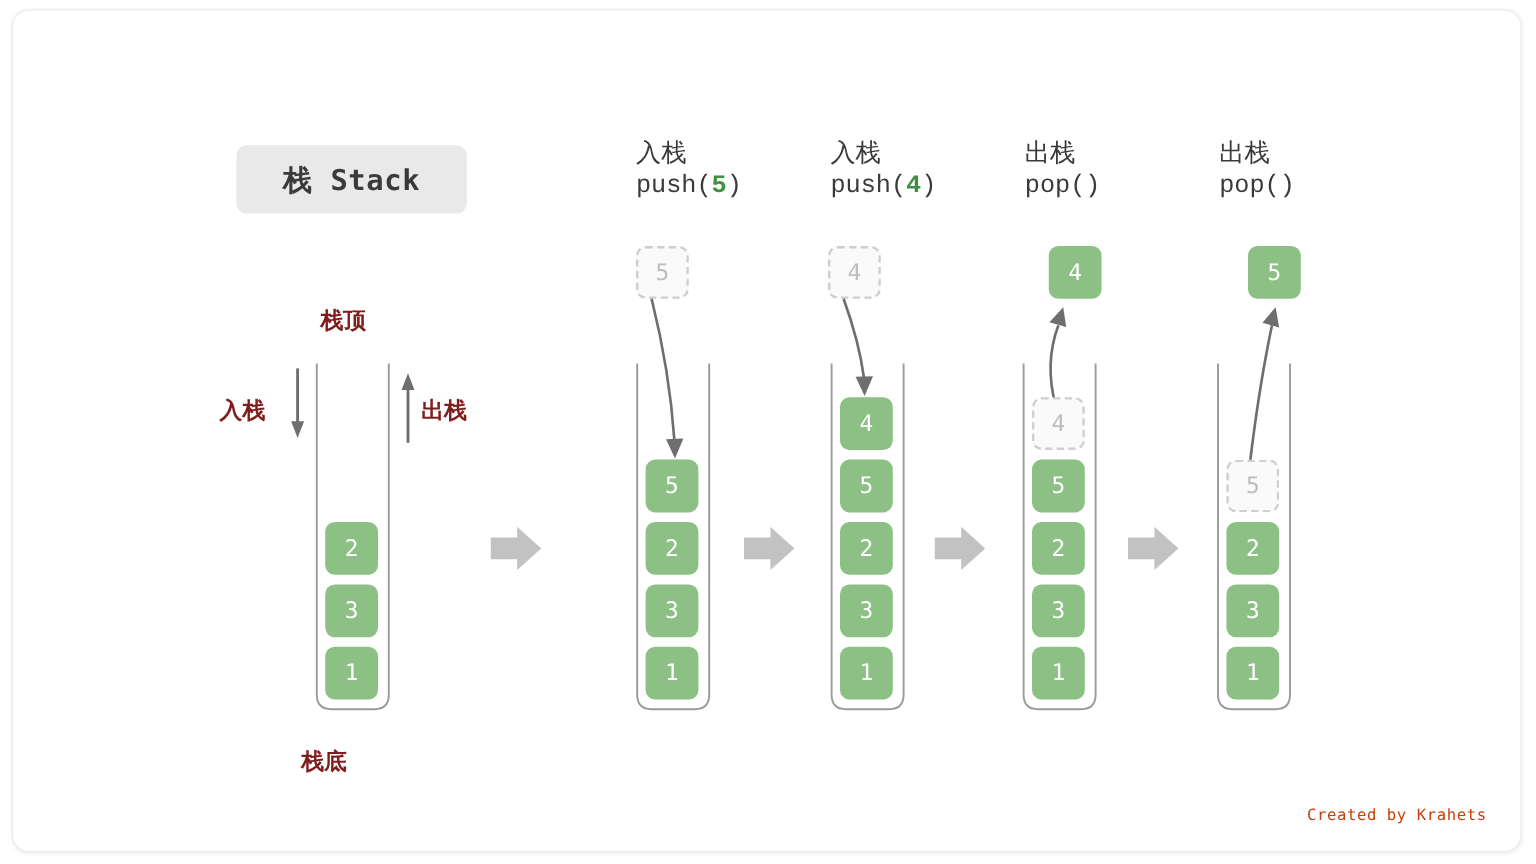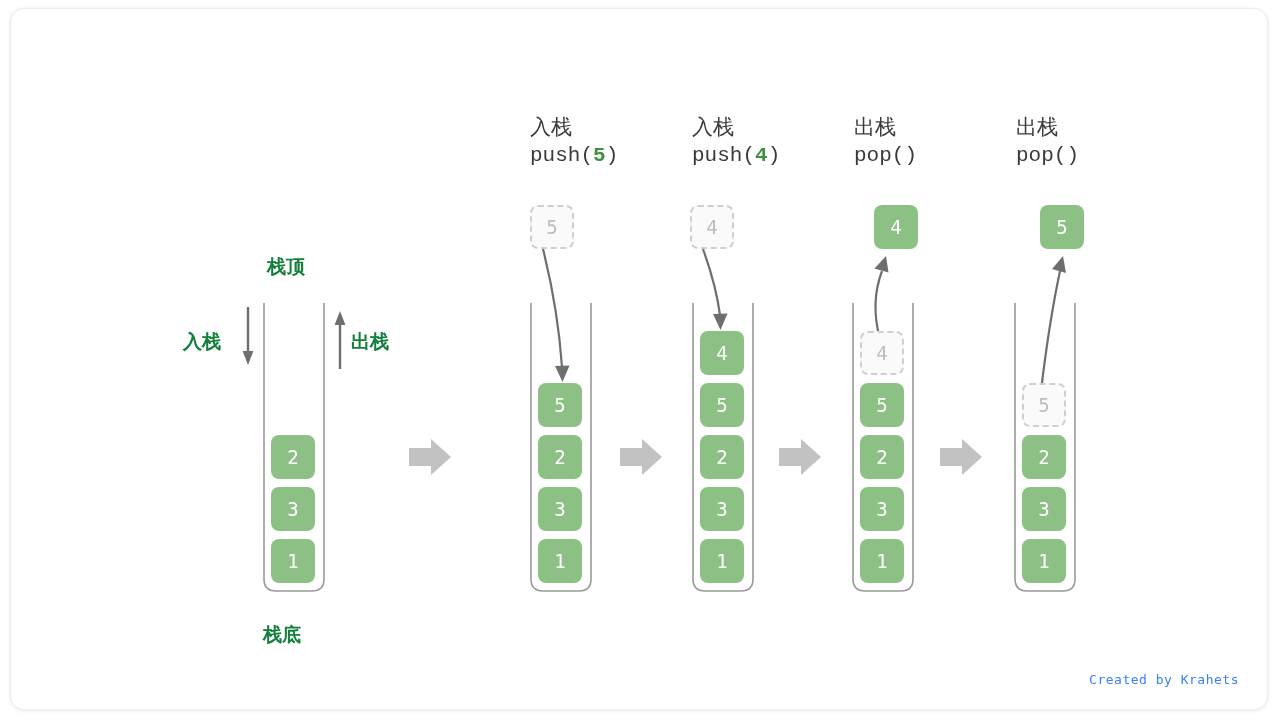--- a/index.html
+++ b/index.html
@@ -18,21 +18,21 @@
   #title-badge{
     position:absolute; left:186px; top:112px; width:192px; height:57px;
     background:#e9e9e9; border-radius:9px;
     display:flex; align-items:center; justify-content:center;
     font-family:"DejaVu Sans Mono","Liberation Mono",monospace;
     font-size:24px; font-weight:700; color:#3a3a3a; letter-spacing:.5px;
   }
 
   
   .cjk-bold{
-    position:absolute; font-weight:700; color:#15803d; font-size:19px;
+    position:absolute; font-weight:700; color:#7f1d1d; font-size:19px;
     white-space:nowrap;
     font-family:"DejaVu Sans","Liberation Sans",sans-serif;
   }
 
   
   .stack{ position:absolute; }
   .walls{ position:absolute; left:0; top:0; }
 
   .slot{ position:absolute; width:52px; height:52px; left:4px; }
 
@@ -73,34 +73,37 @@
   .col-head .l2{
     font-family:Liberation Mono, monospace;
     font-size:21px; color:#3a3a3a; line-height:32px;
   }
   .col-head .l2 .num{ color:#3f9142; font-weight:700; }
 
   
   #credit{
     position:absolute; right:28px; bottom:22px;
     font-family:"DejaVu Sans Mono","Liberation Mono",monospace;
-    font-size:13px; color:#3b82f6; letter-spacing:.5px;
+    font-size:13px; color:#c2410c; letter-spacing:.5px;
   }
 
   svg{ overflow:visible; }
 </style>
 </head>
 <body>
 
 <div id="card">
 
+  <div id="title-badge">
+    <span>栈 Stack</span>
+  </div>
 
   <div class="cjk-bold" style="left:256px; top:245px;">栈顶</div>
 
-  <div class="cjk-bold" style="left:252px; top:613px;">栈底</div>
+  <div class="cjk-bold" style="left:240px; top:613px;">栈底</div>
 
   <div class="cjk-bold" style="left:172px; top:320px;">入栈</div>
   <svg style="position:absolute; left:228px; top:298px;" width="22" height="62">
     <line x1="9" y1="0" x2="9" y2="46" stroke="#6e6e6e" stroke-width="2.4"></line>
     <path d="M9 58 L3.6 44 L14.4 44 Z" fill="#6e6e6e"></path>
   </svg>
 
   <div class="cjk-bold" style="left:340px; top:320px;">出栈</div>
   <svg style="position:absolute; left:320px; top:298px;" width="22" height="62">
     <line x1="9" y1="62" x2="9" y2="16" stroke="#6e6e6e" stroke-width="2.4"></line>

